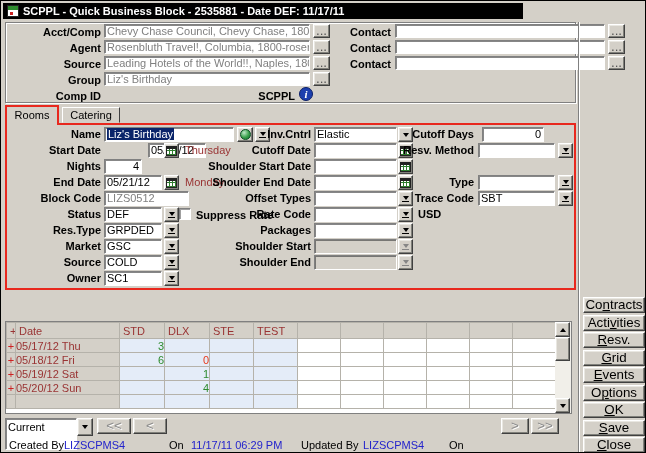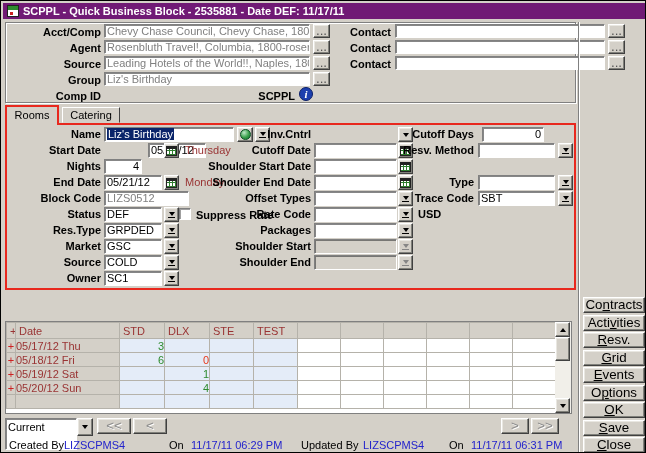--- a/index.html
+++ b/index.html
@@ -1,20 +1,20 @@
 <!DOCTYPE html>
 <html><head>
 <meta charset="utf-8">
 <style>
   html,body{margin:0;padding:0;background:#777;}
   *{box-sizing:border-box;font-family:"Liberation Sans",sans-serif;}
   #window{position:relative;width:646px;height:453px;background:#d4d0c8;border:1px solid #000;overflow:hidden;font-size:11px;color:#000;}
   .abs{position:absolute;}
   
-  #titlebar{position:absolute;left:2px;top:2px;width:642px;height:16px;background:#701a75;color:#fff;font-weight:bold;line-height:16px;white-space:nowrap;}
+  #titlebar{position:absolute;left:2px;top:2px;width:520px;height:16px;background:#000000;color:#fff;font-weight:bold;line-height:16px;white-space:nowrap;}
   #titlebar .ttext{position:absolute;left:20px;top:0;}
   .app-icon{position:absolute;left:4px;top:2px;width:12px;height:12px;border:1px solid #222;background:linear-gradient(#2e8b2e 0 4px,#fff 4px);}
   .app-icon::after{content:"";position:absolute;left:2px;top:6px;width:3px;height:3px;background:#cc2222;}
   
   .sunken{background:#fff;border:1px solid;border-color:#808080 #fff #fff #808080;box-shadow:inset 1px 1px 0 #404040a0;}
   .raised{background:#d4d0c8;border:1px solid;border-color:#fff #404040 #404040 #fff;box-shadow:inset -1px -1px 0 #80807a,inset 1px 1px 0 #e9e7e1;}
   .panel-etch{border:1px solid #808080;box-shadow:1px 1px 0 #fff, inset 1px 1px 0 #fff;}
   
   .lbl{position:absolute;font-weight:bold;text-align:right;line-height:13px;white-space:nowrap;}
   .fld{position:absolute;height:14px;line-height:12px;padding:0 2px;white-space:nowrap;overflow:hidden;}
@@ -180,20 +180,21 @@
   <span class="fld2 sunken" style="left:103px;top:270px;width:58px;z-index:4;">SC1</span>
   <button class="lov raised" style="left:163px;top:270px;z-index:4;">
       <span class="tri"></span>
       <span class="bar"></span>
     </button>
 
   <span class="checkbox" style="left:178px;top:207px;z-index:4;"></span>
   <span class="lbl" style="left:195px;top:208px;width:80px;text-align:left;z-index:4;">Suppress Rate</span>
 
   <span class="lbl" style="left:200px;top:127px;width:110px;z-index:4;">Inv.Cntrl</span>
+  <span class="fld2 sunken" style="left:313px;top:126px;width:83px;z-index:4;">Elastic</span>
   <button class="lov combo raised" style="left:397px;top:126px;z-index:4;">
       <span class="tri"></span>
     </button>
 
   <span class="lbl" style="left:200px;top:143px;width:110px;z-index:4;">Cutoff Date</span>
   <span class="fld2 sunken" style="left:313px;top:142px;width:83px;z-index:4;"></span>
   <button class="calbtn raised" style="left:397px;top:142px;z-index:4;">
       <span class="cal"></span>
     </button>
 
@@ -393,21 +394,20 @@
   <button class="navbtn raised" style="left:500px;top:417px;width:28px;">&gt;</button>
   <button class="navbtn raised" style="left:530px;top:417px;width:28px;">&gt;&gt;</button>
 
   <span class="sbar" style="left:8px;">Created By</span>
   <span class="sbar bluetext" style="left:63px;">LIZSCPMS4</span>
   <span class="sbar" style="left:168px;">On</span>
   <span class="sbar bluetext" style="left:190px;">11/17/11 06:29 PM</span>
   <span class="sbar" style="left:300px;">Updated By</span>
   <span class="sbar bluetext" style="left:362px;">LIZSCPMS4</span>
   <span class="sbar" style="left:448px;">On</span>
-  <span class="sbar bluetext" style="left:470px;">11/17/11 06:31 PM</span>
 
   <div id="divider"></div>
   <button class="sidebtn raised" style="top:296px;"><span>Co</span><span class="key">n</span><span>tracts</span></button>
   <button class="sidebtn raised" style="top:314px;"><span>Acti</span><span class="key">v</span><span>ities</span></button>
   <button class="sidebtn raised" style="top:331px;"><span></span><span class="key">R</span><span>esv.</span></button>
   <button class="sidebtn raised" style="top:349px;"><span></span><span class="key">G</span><span>rid</span></button>
   <button class="sidebtn raised" style="top:366px;"><span></span><span class="key">E</span><span>vents</span></button>
   <button class="sidebtn raised" style="top:384px;"><span>O</span><span class="key">p</span><span>tions</span></button>
   <button class="sidebtn raised" style="top:401px;"><span></span><span class="key">O</span><span>K</span></button>
   <button class="sidebtn raised" style="top:419px;"><span></span><span class="key">S</span><span>ave</span></button>

